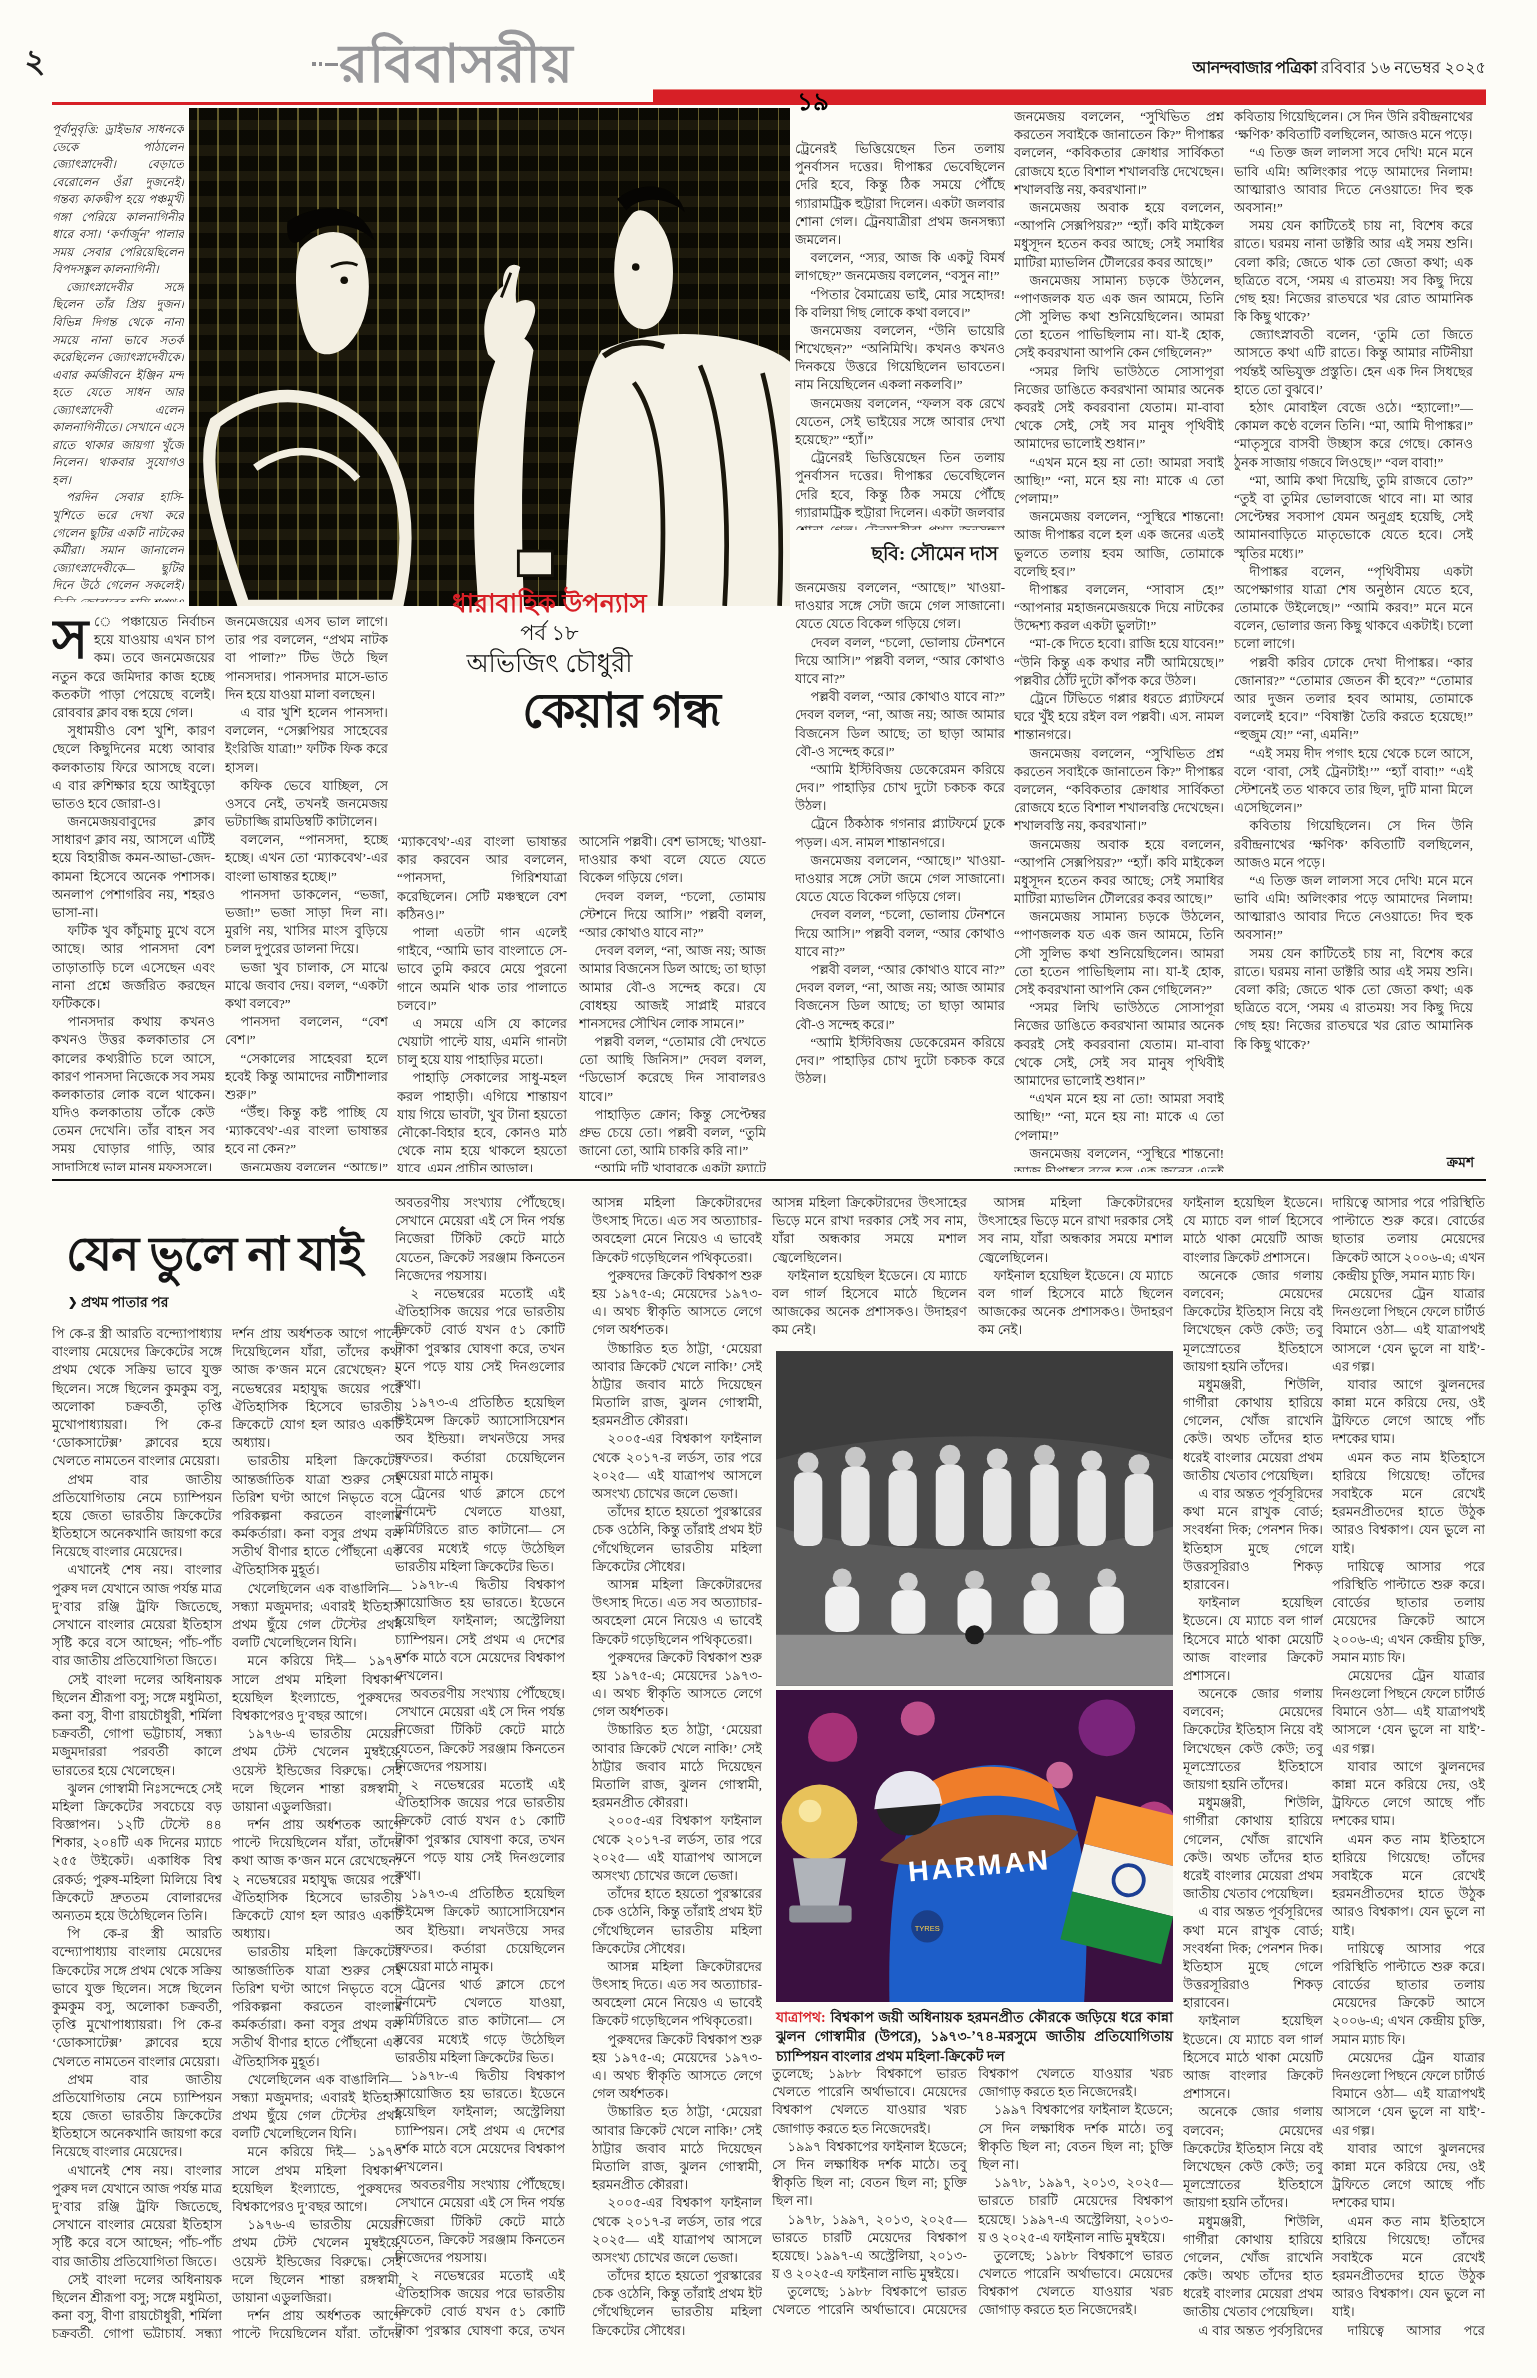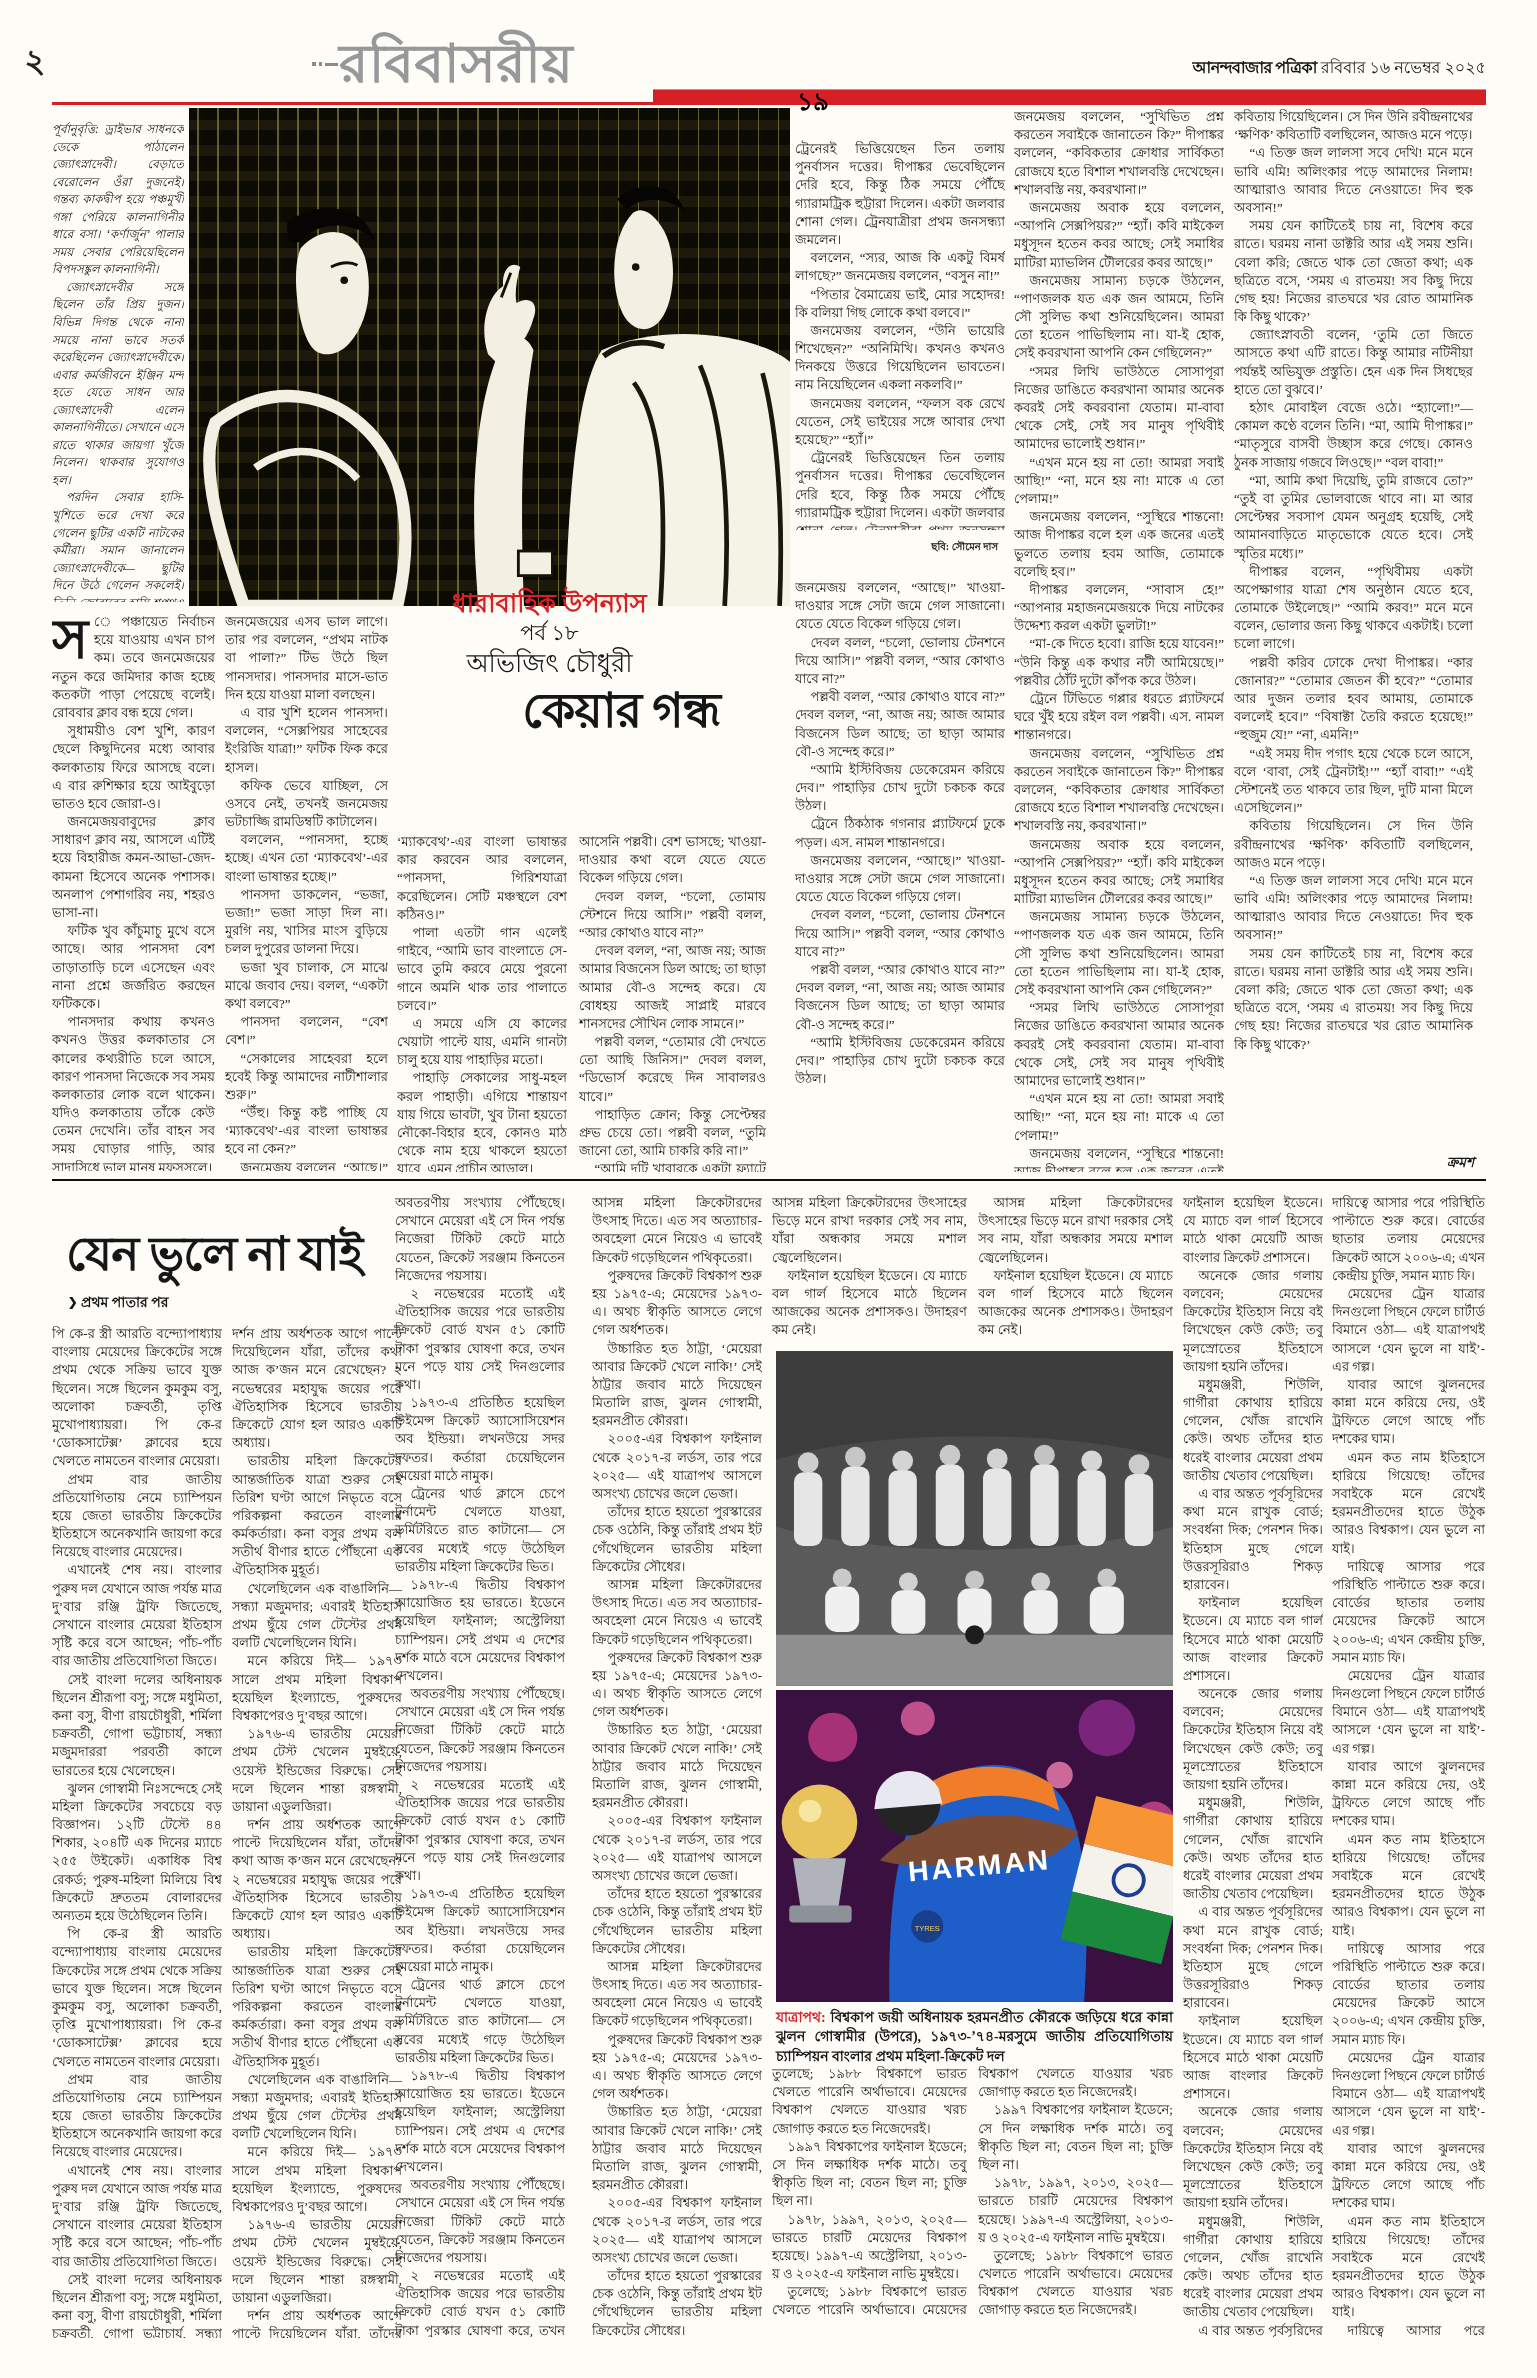--- a/index.html
+++ b/index.html
@@ -16,33 +16,33 @@
   .redrule{position:absolute;left:52px;top:102px;width:1434px;height:2.8px;background:#d71f26;}
   .redband{position:absolute;left:653px;top:89px;width:833px;height:14px;background:#d71f26;border-top:0.9px solid #e9837f;border-bottom:0.9px solid #e9837f;}
   
   .syn{position:absolute;left:52px;top:121px;width:132px;height:481px;overflow:hidden;
        font-style:italic;font-size:11.7px;line-height:1.5;text-align:justify;}
   .syn p{margin:0;}
   .illus{position:absolute;left:189px;top:108px;width:601px;height:498px;background:
      repeating-linear-gradient(90deg,rgba(183,170,83,0) 0 8.5px,rgba(183,170,83,.5) 8.5px 10.4px,rgba(183,170,83,0) 10.4px 20px),
      repeating-linear-gradient(0deg,rgba(10,9,3,.9) 0 15px,rgba(42,38,16,.35) 15px 25.6px),#15120a;overflow:hidden;}
   .illus svg{position:absolute;left:0;top:0;}
-  .credit{position:absolute;left:795px;top:539px;width:203px;text-align:right;font-weight:bold;font-size:10px;}
+  .credit{position:absolute;left:795px;top:539px;width:203px;text-align:right;font-weight:bold;font-size:19px;}
   .marker19{position:absolute;left:797px;top:90px;font-size:24.6px;font-weight:bold;color:#000000;line-height:1;}
   .titleblock{position:absolute;left:379px;top:589px;width:341px;text-align:center;}
   .kicker{font-size:25.6px;font-weight:bold;color:#d71f26;margin:0;line-height:1.15;}
   .episode{font-size:21px;margin:3.8px 0 0 0;line-height:1.1;}
   .author{font-size:25.6px;margin:3.8px 0 0 0;line-height:1.15;}
   .noveltitle{font-size:48px;font-weight:bold;line-height:1.02;margin:8px 0 0 0;letter-spacing:-0.9px;text-align:right;}
   
   .col{position:absolute;overflow:hidden;text-align:justify;font-size:13px;line-height:1.40;}
   .col p{margin:0;text-indent:1.2em;}
   .col p:first-child{text-indent:0;}
   .dc{float:left;font-size:55px;line-height:.82;font-weight:bold;padding:3.8px 5.7px 0 0;}
-  .kromosh{position:absolute;left:1329px;top:1151px;width:145px;text-align:right;font-weight:bold;font-size:13.7px;font-style:italic;}
+  .kromosh{position:absolute;left:1329px;top:1151px;width:145px;text-align:right;font-weight:bold;font-size:13.7px;}
   .divider{position:absolute;left:52px;top:1179px;width:1434px;height:1.9px;background:#111;}
   
   .headline{position:absolute;left:66px;top:1200px;font-size:47px;font-weight:bold;line-height:1;letter-spacing:-0.9px;}
   .cont{position:absolute;left:68px;top:1291px;font-size:14px;font-weight:bold;}
   .cont .arrow{font-size:11.4px;position:relative;top:-0.9px;}
   .twocol{column-count:2;column-gap:11.4px;}
   
   .photo{position:absolute;left:776px;width:397px;overflow:hidden;}
   .bwphoto{top:1351px;height:335px;background:linear-gradient(180deg,#4b4b4b,#6e6e6e 55%,#585858);}
   .colorphoto{top:1690px;height:312px;background:linear-gradient(180deg,#2b1030,#5e1d46 45%,#8a2a5a);}

